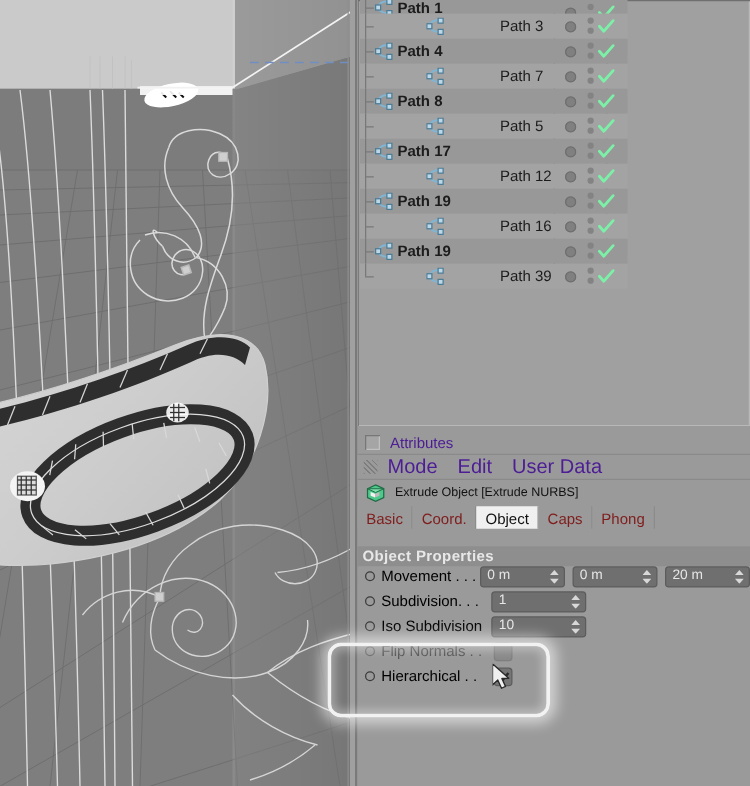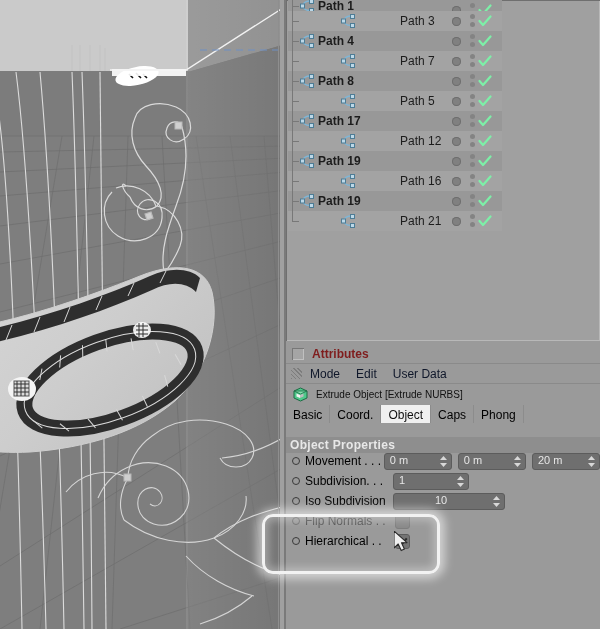--- a/index.html
+++ b/index.html
@@ -36,31 +36,31 @@
            box-shadow:inset 0 0 0 1px #6e6e6e;}
   .dot-s1{position:absolute;left:26px;top:3px;width:5px;height:5px;border-radius:50%;background:#838383;}
   .dot-s2{position:absolute;left:26px;top:11px;width:5px;height:5px;border-radius:50%;background:#838383;}
   .chk{position:absolute;left:34px;top:3px;width:14px;height:14px;}
 
   
   #attrs{position:absolute;left:0;top:341px;width:314px;height:288px;background:#9a9a9a;}
   #attr-title{position:absolute;left:0;top:4px;height:17px;width:314px;display:flex;align-items:center;}
   #attr-title .tbox{width:12px;height:12px;margin-left:6px;margin-right:8px;background:#a5a5a5;
                     box-shadow:inset 1px 1px 0 #777, inset -1px -1px 0 #c0c0c0;}
-  #attr-title .ttxt{font-size:12px;color:#7f1d1d;font-weight:bold;}
+  #attr-title .ttxt{font-size:12px;color:#4c1d95;}
   #attr-menu{position:absolute;left:0;top:22px;width:314px;height:19px;background:#9a9a9a;
              border-top:1px solid #8a8a8a;border-bottom:1px solid #8a8a8a;display:flex;align-items:center;}
   .gripper{width:11px;height:11px;margin-left:5px;margin-right:8px;
     background-image:repeating-linear-gradient(45deg,#7d7d7d 0 1px,transparent 1px 3px);}
-  .mitem{font-size:12px;color:#0f172a;margin-right:16px;white-space:nowrap;}
+  .mitem{font-size:16px;color:#4c1d95;margin-right:16px;white-space:nowrap;}
   #obj-head{position:absolute;left:0;top:43px;width:314px;height:21px;display:flex;align-items:center;}
   #obj-head .cube{width:15px;height:15px;margin-left:7px;margin-right:8px;}
   #obj-head .oh-txt{font-size:10px;color:#111;white-space:nowrap;}
   #tabrow{position:absolute;left:0;top:64px;width:314px;height:18px;display:flex;align-items:stretch;}
-  .tab{font-size:12px;color:#000000;padding:1px 7px 0 7px;display:flex;align-items:center;
+  .tab{font-size:12px;color:#7f1d1d;padding:1px 7px 0 7px;display:flex;align-items:center;
        background:#9a9a9a;border-right:1px solid #8c8c8c;white-space:nowrap;}
   .tab.sel{background:#f0f0f0;color:#111;}
   #props-bar{position:absolute;left:0;top:82px;width:314px;height:16px;background:#8e8e8e;display:flex;align-items:center;margin-top:14px;}
   #props-bar span{font-size:12px;font-weight:bold;color:#e8e8e8;margin-left:4px;letter-spacing:.3px;}
 
   .prow{position:absolute;left:0;width:314px;height:20px;display:flex;align-items:center;}
   .bullet{width:6px;height:6px;border-radius:50%;border:1px solid #3a3a3a;margin-left:6px;margin-right:5px;flex:0 0 6px;}
   .plabel{font-size:12px;color:#000000;white-space:nowrap;}
   .numfield{height:15px;background:#6f6f6f;border:1px solid #5c5c5c;border-radius:3px;
             position:relative;display:flex;}
@@ -392,21 +392,21 @@
             <span class="olabel">Path 19</span>
           </div>
           <div class="orow lite last">
             <span class="tree-stub"></span>
             <span class="spl-icon"><svg width="15" height="14" viewBox="0 0 15 14">
                 <path d="M11,2 C4,2 3,5 3,7 C3,9 5,11.5 10,11.5" fill="none" stroke="#7fb6d6" stroke-width="1.5"></path>
                 <rect x="9.5" y="0.5" width="4" height="4" fill="#bcd8e8" stroke="#4d7c95"></rect>
                 <rect x="0.5" y="5" width="4" height="4" fill="#bcd8e8" stroke="#4d7c95"></rect>
                 <rect x="9.5" y="9.5" width="4" height="4" fill="#bcd8e8" stroke="#4d7c95"></rect>
               </svg></span>
-            <span class="olabel">Path 21</span>
+            <span class="olabel">Path 39</span>
           </div>
         </div>
 
       <div id="omicons" style="left:158px;">
           <div class="irow dark" style="height: 11px; overflow: hidden;">
             <span class="dot-big"></span>
             <span class="dot-s1"></span>
             <span class="chk"><svg width="14" height="14" viewBox="0 0 14 14">
                 <path d="M1.5,7 L5,11 L12.5,2.5" fill="none" stroke="#7df0a8" stroke-width="2.2" stroke-linecap="round" stroke-linejoin="round"></path>
               </svg></span>
@@ -573,21 +573,21 @@
               <span class="nv">1</span>
               <svg class="spin" viewBox="0 0 7 11">
                 <polygon points="3.5,0 7,4 0,4" fill="#d8d8d8"></polygon>
                 <polygon points="3.5,11 0,7 7,7" fill="#d8d8d8"></polygon>
               </svg>
             </div>
           </div>
           <div class="prow" style="top: 150px;">
             <span class="bullet"></span>
             <span class="plabel" style="width: 86px;">Iso Subdivision</span>
-            <div class="numfield" style="width: 74px; margin-left: 2px; padding-left: 36px;">
+            <div class="numfield" style="width: 74px; margin-left: 2px;">
               <span class="nv">10</span>
               <svg class="spin" viewBox="0 0 7 11">
                 <polygon points="3.5,0 7,4 0,4" fill="#d8d8d8"></polygon>
                 <polygon points="3.5,11 0,7 7,7" fill="#d8d8d8"></polygon>
               </svg>
             </div>
           </div>
           <div class="prow" style="top: 170px; opacity: 0.45;">
             <span class="bullet"></span>
             <span class="plabel" style="width: 86px;">Flip Normals . .</span>

